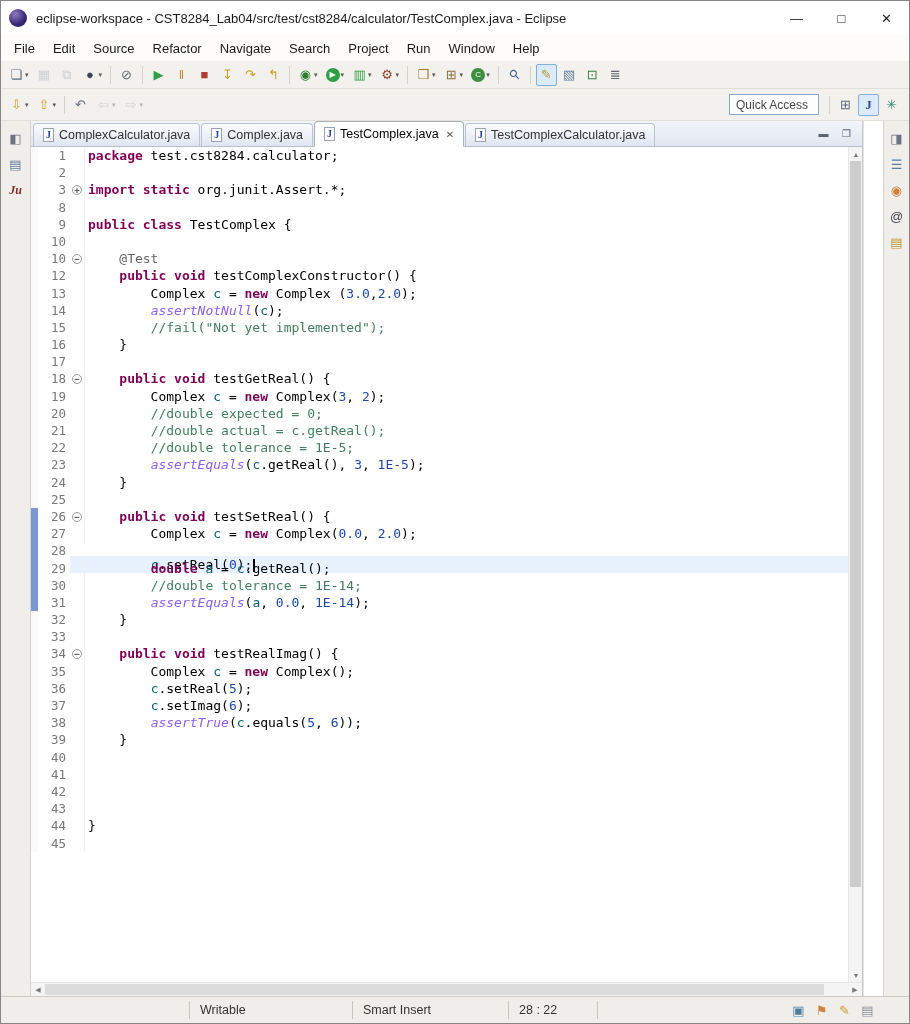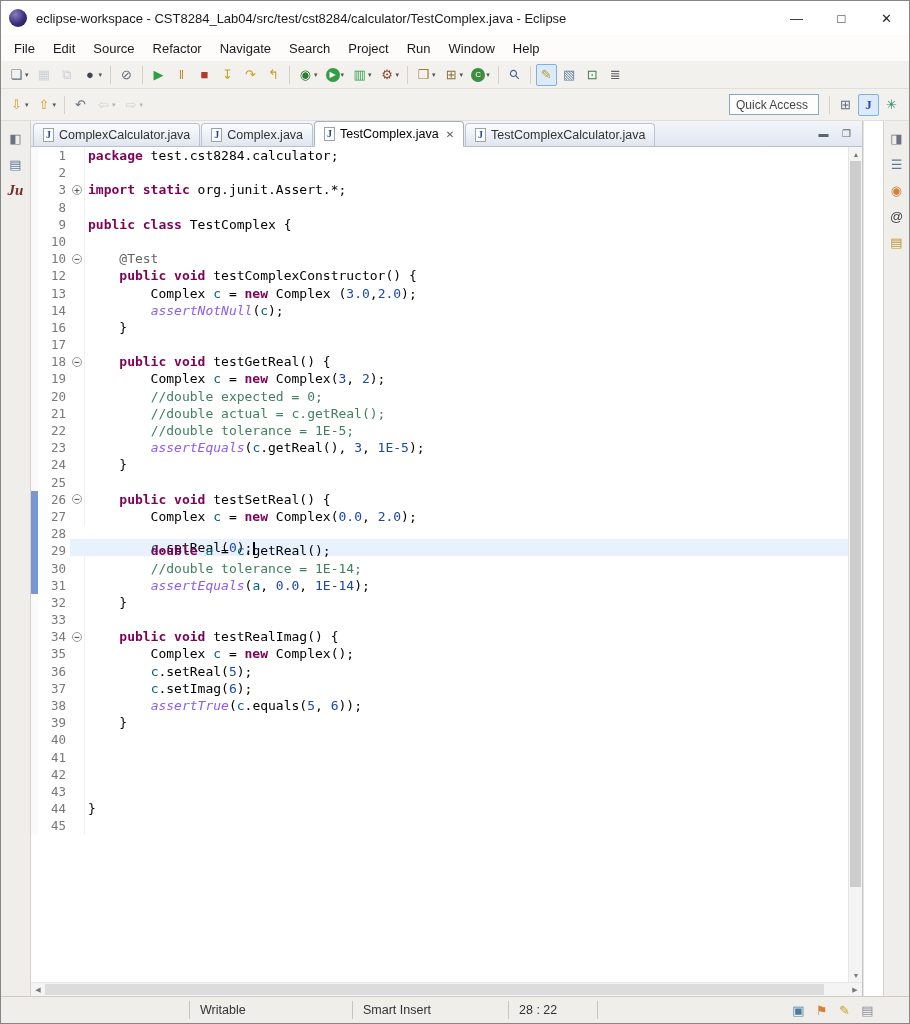--- a/index.html
+++ b/index.html
@@ -26,21 +26,21 @@
   .row2-left { display:flex; align-items:center; }
   .row2-spacer { flex:1; }
   .tbtn { display:inline-flex; align-items:center; justify-content:center; height:22px; min-width:20px;
     padding:0 2px; margin:0 1px; border:1px solid transparent; border-radius:2px; }
   .tbtn.disabled { opacity:.4; }
   .tbtn.pressed { background:#dcebfa; border-color:#84aede; }
   .tglyph { display:inline-flex; align-items:center; justify-content:center; width:15px; height:15px; font-size:13px; line-height:15px; }
   .tglyph.circle { border-radius:50%; width:14px; height:14px; font-size:8px; }
   .tglyph.rot { transform:rotate(-45deg); }
   .tglyph.bold { font-weight:bold; font-family:"Liberation Serif",serif; }
-  .tglyph.junit { font-family:"Liberation Serif",serif; font-weight:bold; font-style:italic; font-size:15px; width:auto; }
+  .tglyph.junit { font-family:"Liberation Serif",serif; font-weight:bold; font-style:italic; font-size:12px; width:auto; }
   .dd { font-size:7px; color:#555; margin-left:1px; }
   .tsep { width:1px; height:18px; background:#d6d2cb; margin:0 4px; align-self:center; flex:0 0 auto; }
   .quick-access { width:90px; height:21px; border:1px solid #89a6c4; background:#fdfdfd; color:#454545;
     font-size:12px; display:flex; align-items:center; padding-left:6px; margin-right:6px; }
   .persp { display:flex; align-items:center; margin-right:2px; }
 
   
   .main { flex:1; display:flex; min-height:0; background:#f0eeea; }
   .side-bar { background:#f0eeea; display:flex; flex-direction:column; align-items:center; padding-top:4px; flex:0 0 auto; }
   .side-bar.left  { width:30px; border-right:1px solid #d6d2cb; }
@@ -365,20 +365,26 @@
               <span class="code-text"><span class="tok-p">        Complex </span><span class="tok-v">c</span><span class="tok-p"> = </span><span class="tok-k">new</span><span class="tok-p"> Complex (</span><span class="tok-n">3.0</span><span class="tok-p">,</span><span class="tok-n">2.0</span><span class="tok-p">);</span></span>
             </div>
             <div class="row">
               <span class="ln-ann"></span>
               <span class="ln-num">14</span>
               <span class="ln-fold"></span>
               <span class="code-text"><span class="tok-p">        </span><span class="tok-s">assertNotNull</span><span class="tok-p">(</span><span class="tok-v">c</span><span class="tok-p">);</span></span>
             </div>
             <div class="row">
               <span class="ln-ann"></span>
+              <span class="ln-num">15</span>
+              <span class="ln-fold"></span>
+              <span class="code-text"><span class="tok-p">        </span><span class="tok-c">//fail("Not yet implemented");</span></span>
+            </div>
+            <div class="row">
+              <span class="ln-ann"></span>
               <span class="ln-num">16</span>
               <span class="ln-fold"></span>
               <span class="code-text"><span class="tok-p">    }</span></span>
             </div>
             <div class="row">
               <span class="ln-ann"></span>
               <span class="ln-num">17</span>
               <span class="ln-fold"></span>
               <span class="code-text"></span>
             </div>

